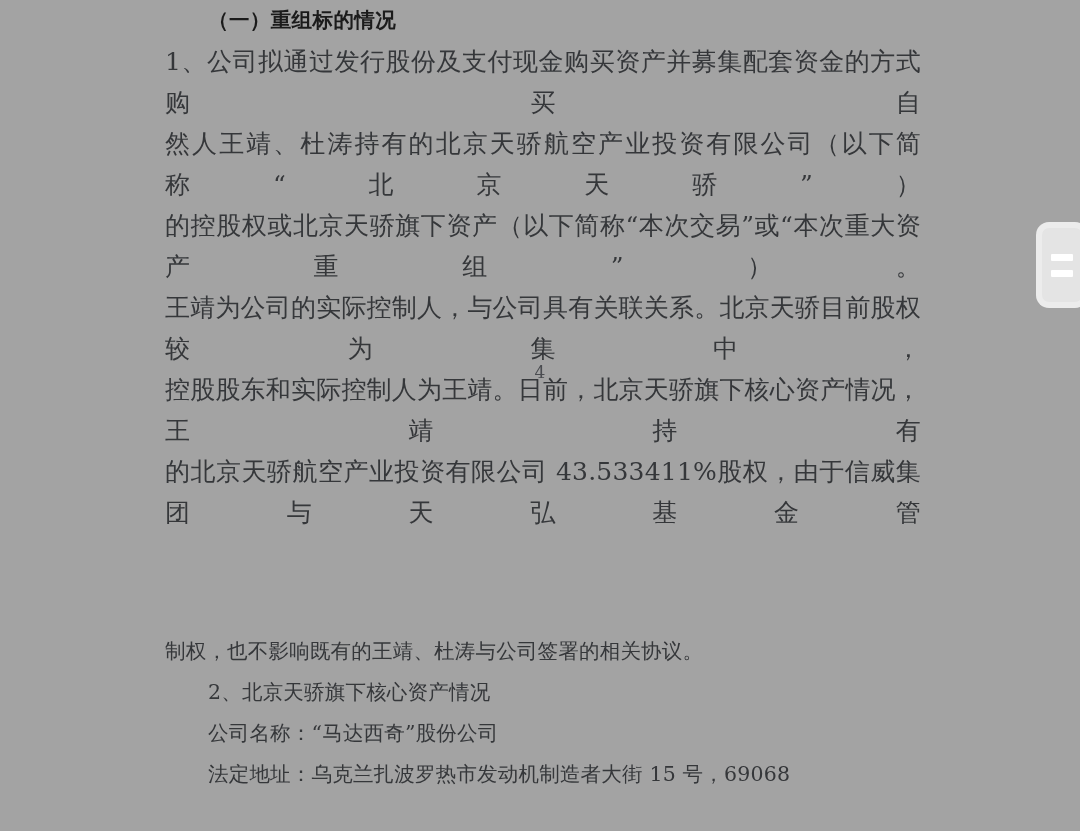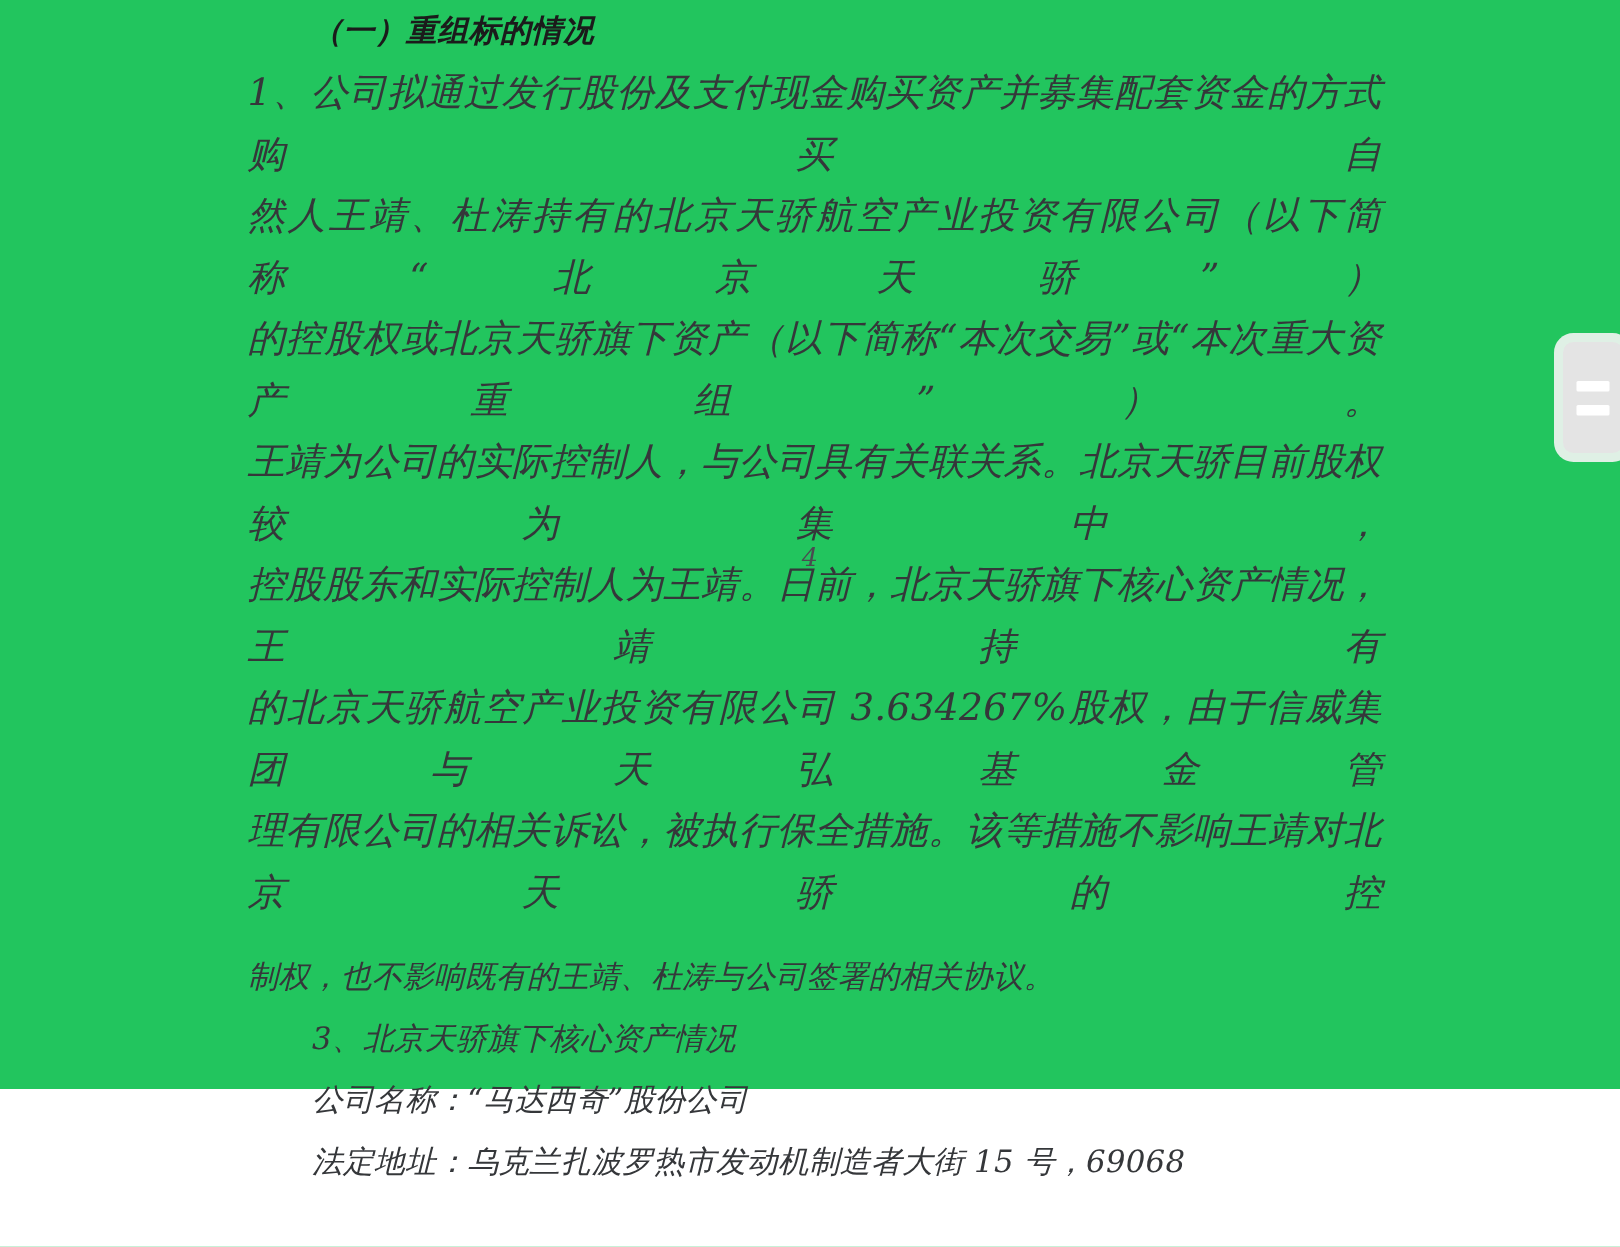--- a/index.html
+++ b/index.html
@@ -12,23 +12,22 @@
     height: 831px;
     position: relative;
     overflow: hidden;
     font-family: "DejaVu Serif", "Liberation Serif", serif;
   }
 
   #page {
     position: absolute;
     left: 0; top: 0;
     width: 1080px;
-    height: 726px;
-    background: #22c55e;
-    font-style: italic;
+    height: 831px;
+    background: #a3a3a3;
   }
 
   
   .doc-col {
     position: absolute;
     left: 165px;
     top: 0;
     width: 756px;   
   }
 
@@ -126,34 +125,33 @@
   <div class="doc-col">
 
     <div class="heading">（一）重组标的情况</div>
 
     <div class="para">
       <span class="line justify">1、公司拟通过发行股份及支付现金购买资产并募集配套资金的方式购买自</span>
       <span class="line justify">然人王靖、杜涛持有的北京天骄航空产业投资有限公司（以下简称“北京天骄”）</span>
       <span class="line justify">的控股权或北京天骄旗下资产（以下简称“本次交易”或“本次重大资产重组”）。</span>
       <span class="line justify">王靖为公司的实际控制人，与公司具有关联关系。北京天骄目前股权较为集中，</span>
       <span class="line justify">控股股东和实际控制人为王靖。日前，北京天骄旗下核心资产情况，王靖持有</span>
-      <span class="line justify">的北京天骄航空产业投资有限公司 3.634267%股权，由于信威集团与天弘基金管</span>
-      <span class="line justify">理有限公司的相关诉讼，被执行保全措施。该等措施不影响王靖对北京天骄的控</span>
+      <span class="line justify">的北京天骄航空产业投资有限公司 43.533411%股权，由于信威集团与天弘基金管</span>
     </div>
 
   </div>
 
   <div class="folio">4</div>
 
   <div class="gap-region"></div>
 
   <div class="doc-col" style="top:605px;margin-top:26px;">
     <div class="line-block">制权，也不影响既有的王靖、杜涛与公司签署的相关协议。</div>
 
-    <div class="line-block indent">3、北京天骄旗下核心资产情况</div>
+    <div class="line-block indent">2、北京天骄旗下核心资产情况</div>
 
     <div class="line-block indent">公司名称：“马达西奇”股份公司</div>
 
 
     <div class="line-block indent">法定地址：乌克兰扎波罗热市发动机制造者大街 15 号，69068</div>
   </div>
 
   <div class="grip-handle">
     <div class="bar b1"></div>
     <div class="bar b2"></div>

